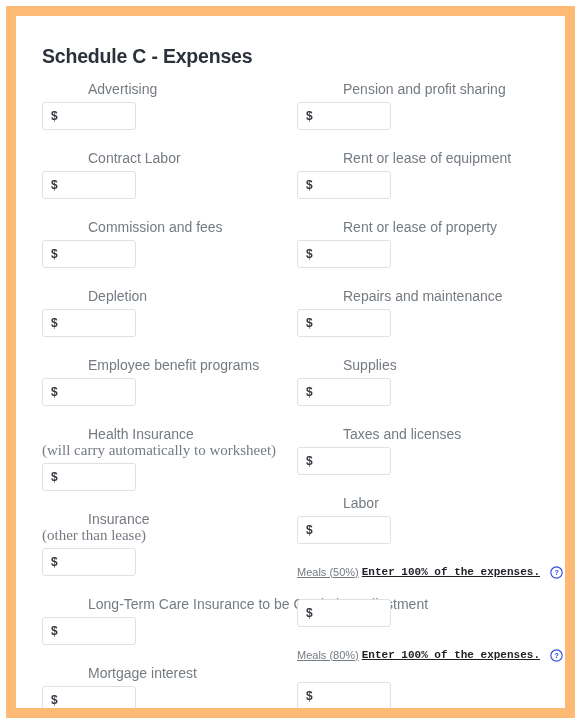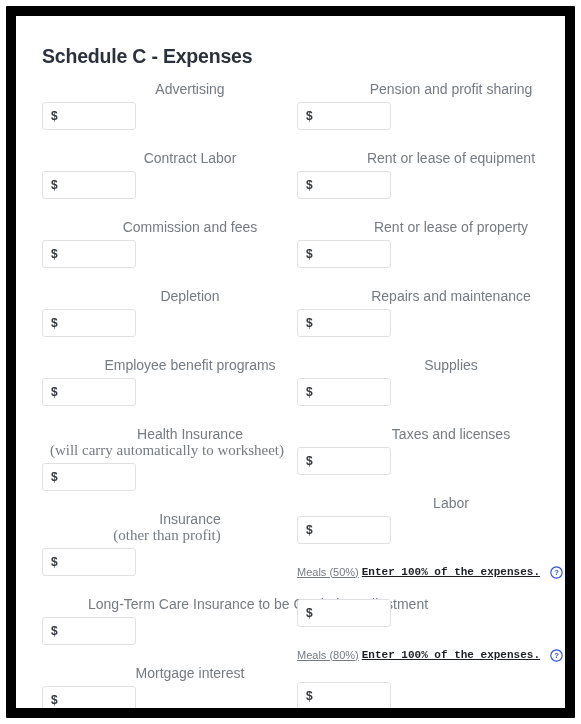--- a/index.html
+++ b/index.html
@@ -16,23 +16,22 @@
   }
 
   
   #app-frame {
     position: absolute;
     left: 6px;
     top: 6px;
     width: 569px;
     height: 712px;
     box-sizing: border-box;
-    background: #000000;
+    background: #fdba74;
     border-radius: 1px;
-    text-align: center;
   }
 
   
   #form-card {
     position: absolute;
     left: 10px;
     top: 10px;
     width: 549px;
     height: 692px;
     box-sizing: border-box;
@@ -201,21 +200,21 @@
           <div class="field-row">
             <span class="field-label">Health Insurance</span>
             <span class="field-sublabel">(will carry automatically to worksheet)</span>
             <div class="money-input">
               <span class="currency">$</span>
               <span class="value"></span>
             </div>
           </div>
           <div class="field-row">
             <span class="field-label">Insurance</span>
-            <span class="field-sublabel">(other than profit)</span>
+            <span class="field-sublabel">(other than lease)</span>
             <div class="money-input">
               <span class="currency">$</span>
               <span class="value"></span>
             </div>
           </div>
           <div class="field-row">
             <span class="field-label">Long-Term Care Insurance to be Carried to Adjustment</span>
             <div class="money-input">
               <span class="currency">$</span>
               <span class="value"></span>

